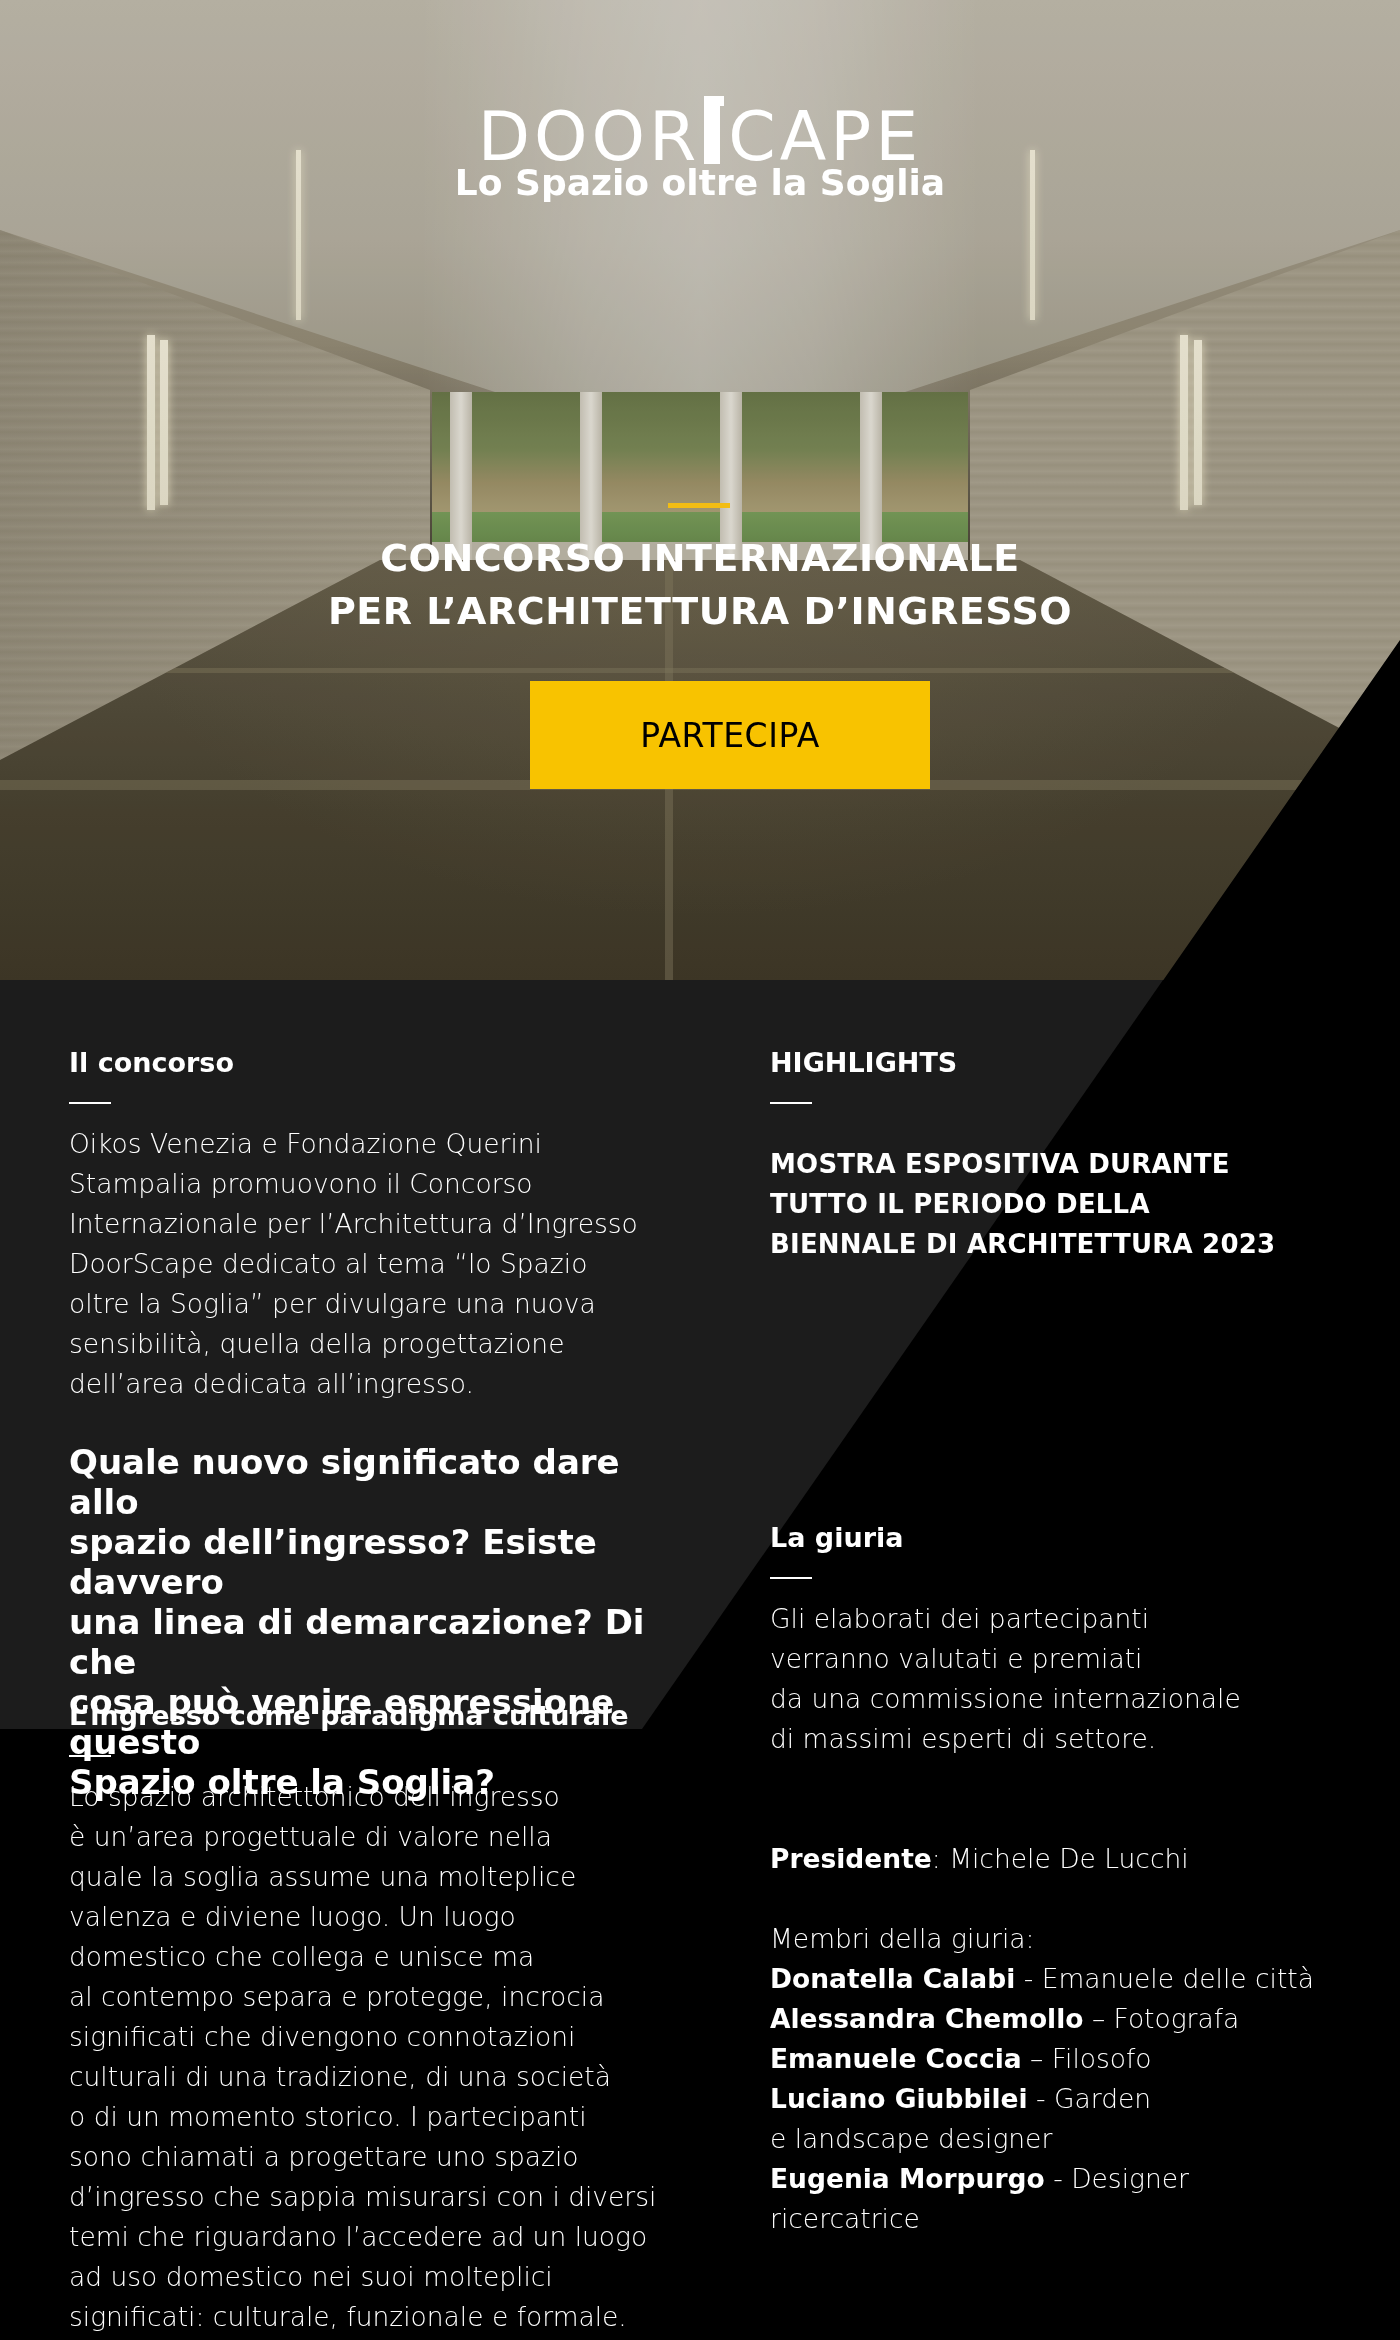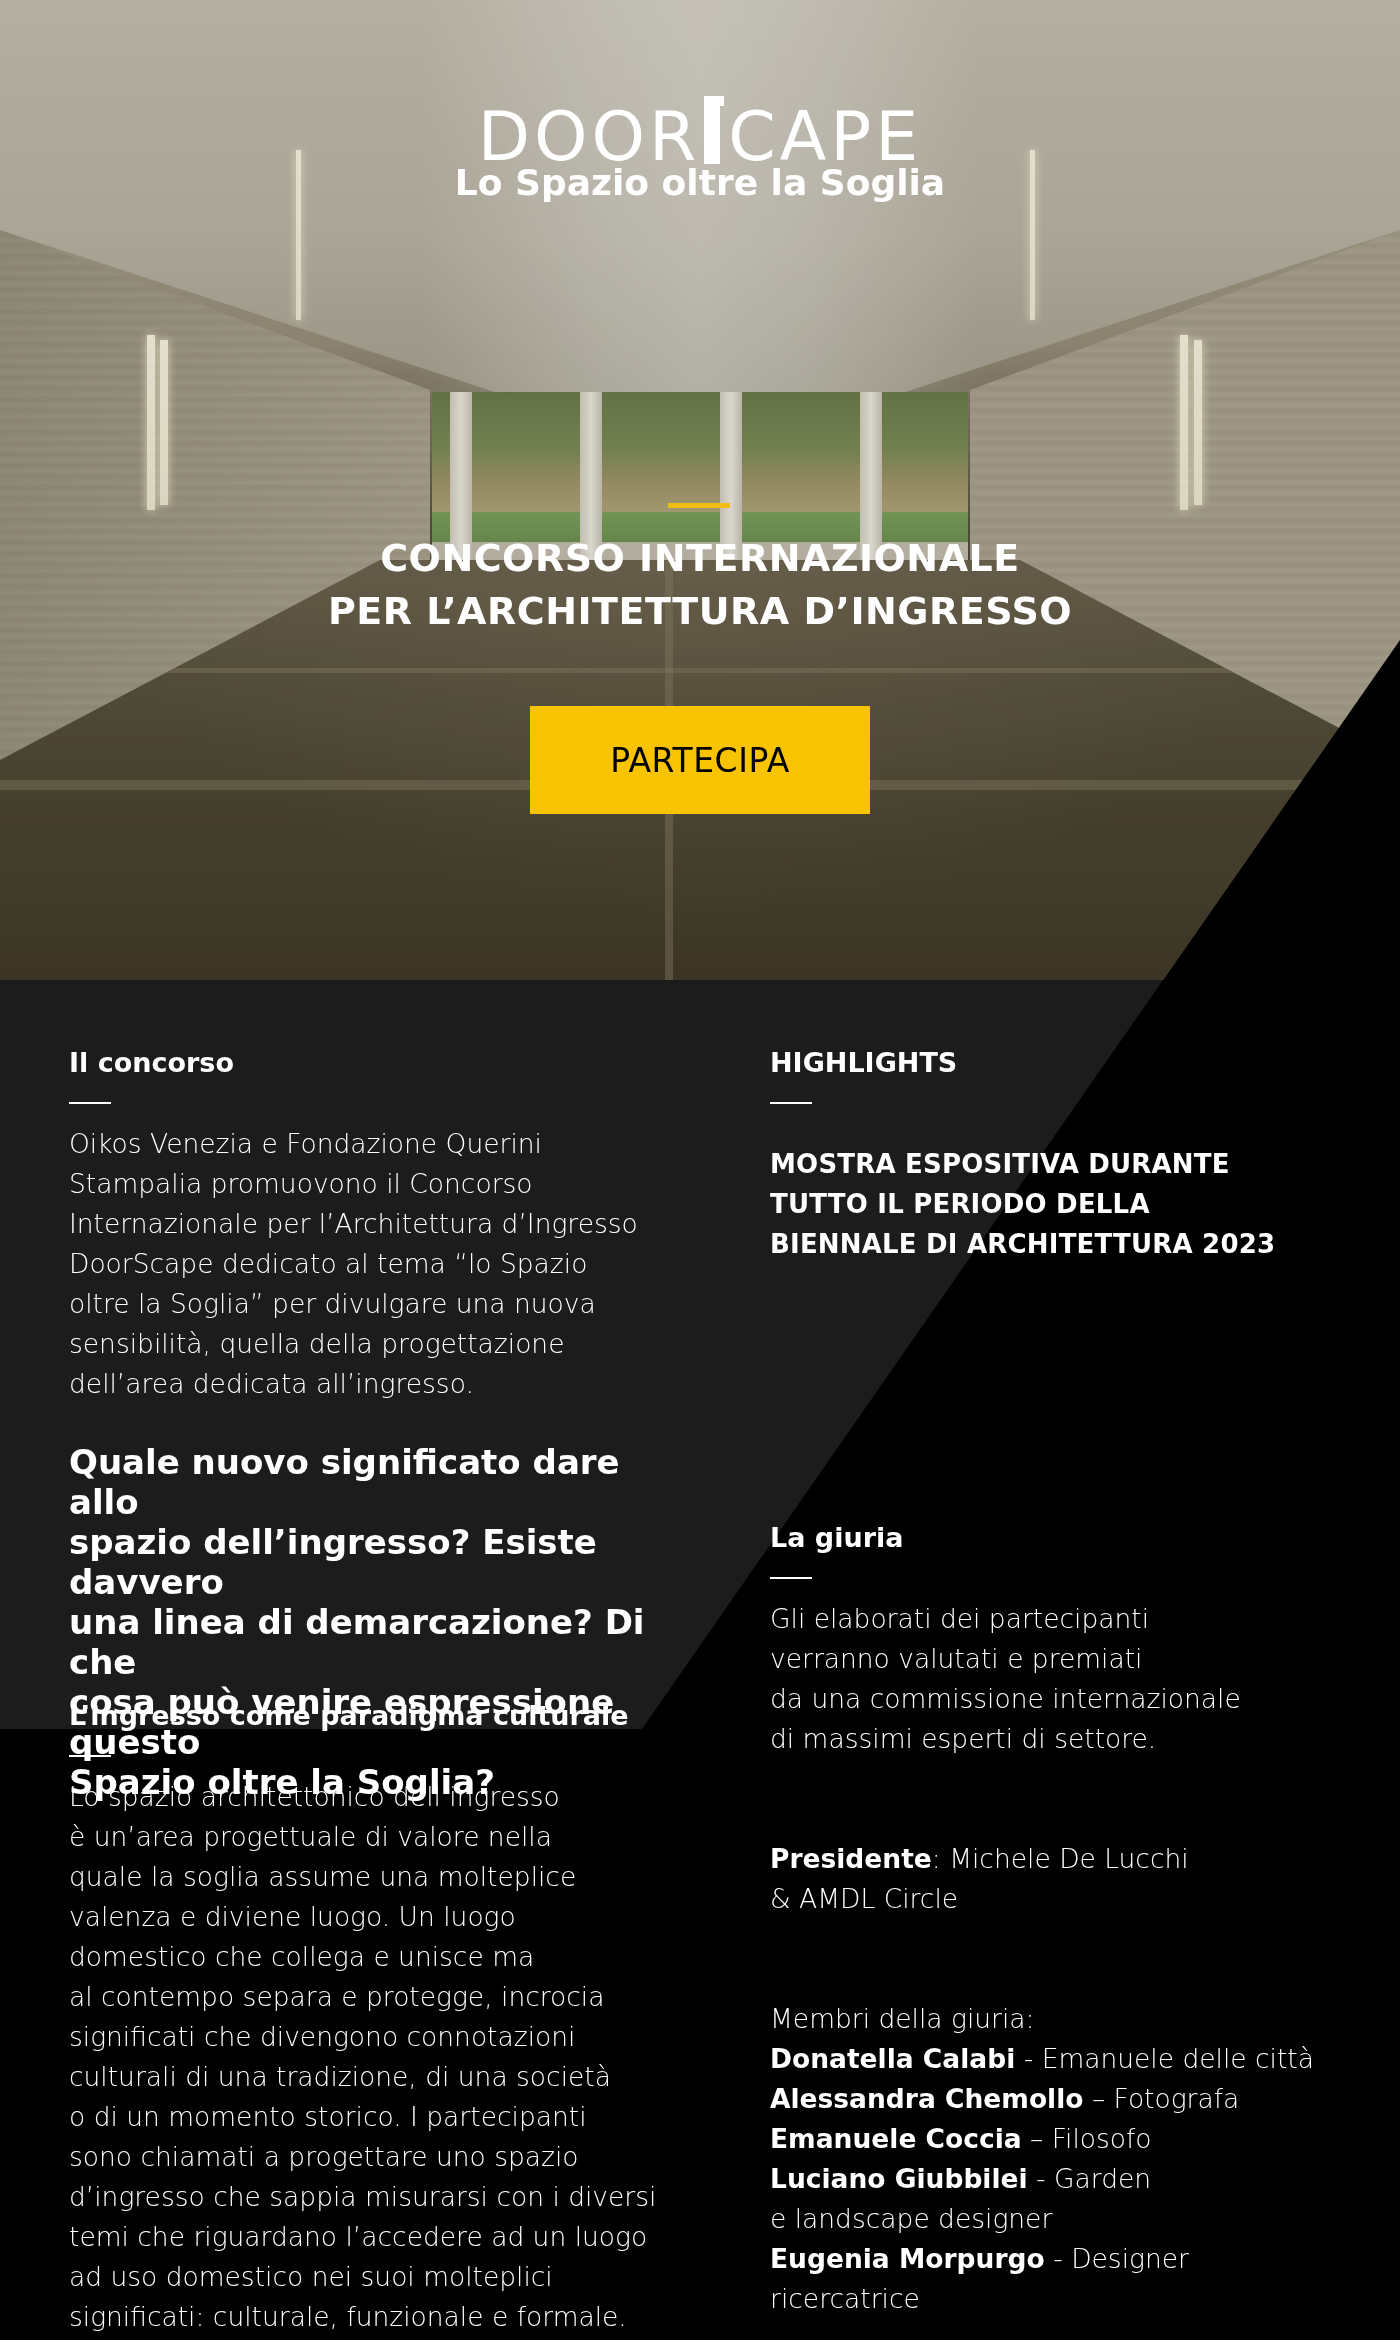--- a/index.html
+++ b/index.html
@@ -47,21 +47,21 @@
 
   
   .logo { position: absolute; left: 0; top: 80px; width: 1400px; text-align: center;
     font-family: "DejaVu Sans", sans-serif; font-size: 68px; font-weight: 400; letter-spacing: 4px; color: #fff; line-height: 72px; margin-top: 16px; }
   .logo .bracket { display: inline-block; width: 20px; height: 68px; margin: 0 4px -4px; border-top: 10px solid #fff; border-left: 16px solid #fff; vertical-align: baseline; }
   .tagline { position: absolute; left: 0; top: 160px; width: 1400px; text-align: center;
     font-family: "DejaVu Sans", sans-serif; font-size: 36px; font-weight: 700; color: #fff; line-height: 46px; }
   .accent-bar { position: absolute; left: 668px; top: 503px; width: 62px; height: 5px; background: #f2bd14; }
   .headline { position: absolute; left: 0; top: 532px; width: 1400px; text-align: center;
     font-family: "DejaVu Sans", sans-serif; font-size: 38px; font-weight: 700; line-height: 53px; color: #fff; letter-spacing: 0.5px; }
-  .cta { position: absolute; left: 530px; top: 706px; width: 340px; height: 108px; background: #f8c300;
+  .cta { position: absolute; left: 530px; top: 681px; width: 400px; height: 108px; background: #f8c300;
     display: flex; align-items: center; justify-content: center;
     font-family: "DejaVu Sans", sans-serif; font-size: 33px; font-weight: 500; color: #000; letter-spacing: 0.5px; cursor: pointer; }
 
   
   .wedge { position: absolute; left: 0; top: 0; width: 1400px; height: 2340px; background: #000;
     clip-path: polygon(1400px 640px, 1400px 2340px, 0 2340px, 0 1729px, 642px 1729px); }
   .grey-panel { position: absolute; left: 0; top: 980px; width: 1400px; height: 760px; background: #1c1c1c;
     clip-path: polygon(0 0, 1163px 0, 642px 749px, 0 749px); }
 
   
@@ -166,21 +166,20 @@
 
 <div class="col col-right" style="top:1520px;">
   <div class="h">La giuria</div>
   <div class="rule"></div>
   <div class="p">Gli elaborati dei partecipanti
 verranno valutati e premiati
 da una commissione internazionale
 di massimi esperti di settore.</div>
   <div class="p" style="margin-top:40px;">
     <span class="b">Presidente</span><span>: </span><span>Michele De Lucchi</span>
-    <span class="row">&amp; AMDL Circle</span>
   </div>
   <div class="p" style="margin-top:40px; white-space:normal;">
     <span class="row">Membri della giuria:</span>
     <span class="row"><span class="b">Donatella Calabi</span><span> - </span><span>Emanuele delle città</span></span>
     <span class="row"><span class="b">Alessandra Chemollo</span><span> – </span><span>Fotografa</span></span>
     <span class="row"><span class="b">Emanuele Coccia</span><span> – </span><span>Filosofo</span></span>
     <span class="row"><span class="b">Luciano Giubbilei</span><span> - </span><span>Garden</span></span>
     <span class="row">e landscape designer</span>
     <span class="row"><span class="b">Eugenia Morpurgo</span><span> - </span><span>Designer</span></span>
     <span class="row">ricercatrice</span>

